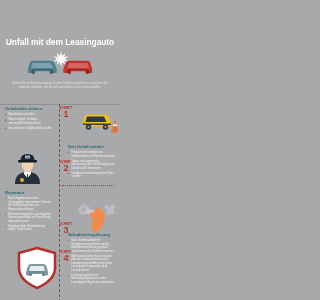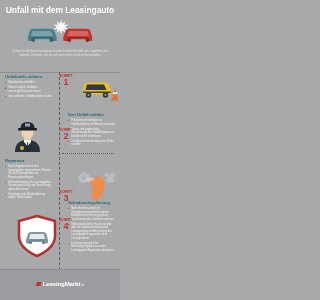--- a/index.html
+++ b/index.html
@@ -6,21 +6,21 @@
   body{
     width:120px;height:300px;overflow:hidden;
     background:#a7a9ab;
     font-family:"Liberation Sans", sans-serif;
     color:#ffffff;
     position:relative;
   }
   .infographic{position:relative;width:120px;height:300px;}
 
   
-  .hero{position:relative;height:72px;}
+  .hero{position:relative;height:72px;margin-top:32px;}
   .hero-title{
     position:absolute;top:5px;left:0;width:120px;
     text-align:center;font-size:8.5px;font-weight:bold;
     letter-spacing:-0.1px;color:#ffffff;line-height:10px;
   }
   .crash{position:absolute;top:18px;left:24px;width:72px;height:30px;}
   .car{position:absolute;top:6px;width:36px;height:20px;}
   .car svg{width:100%;height:100%;display:block;}
   .car-left{left:0;}
   .car-right{right:0;}

